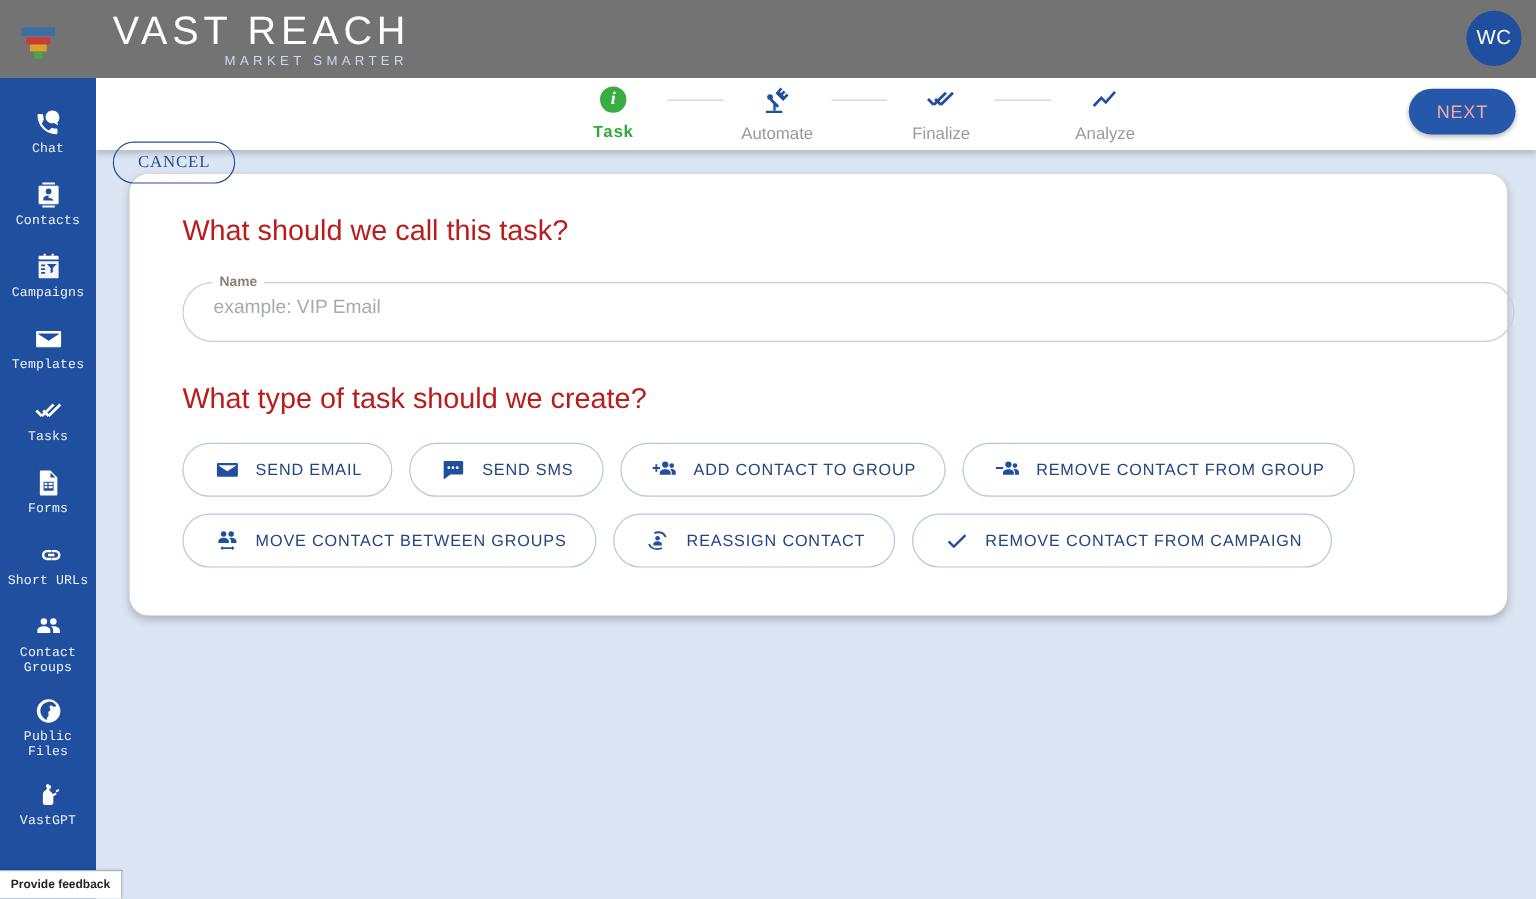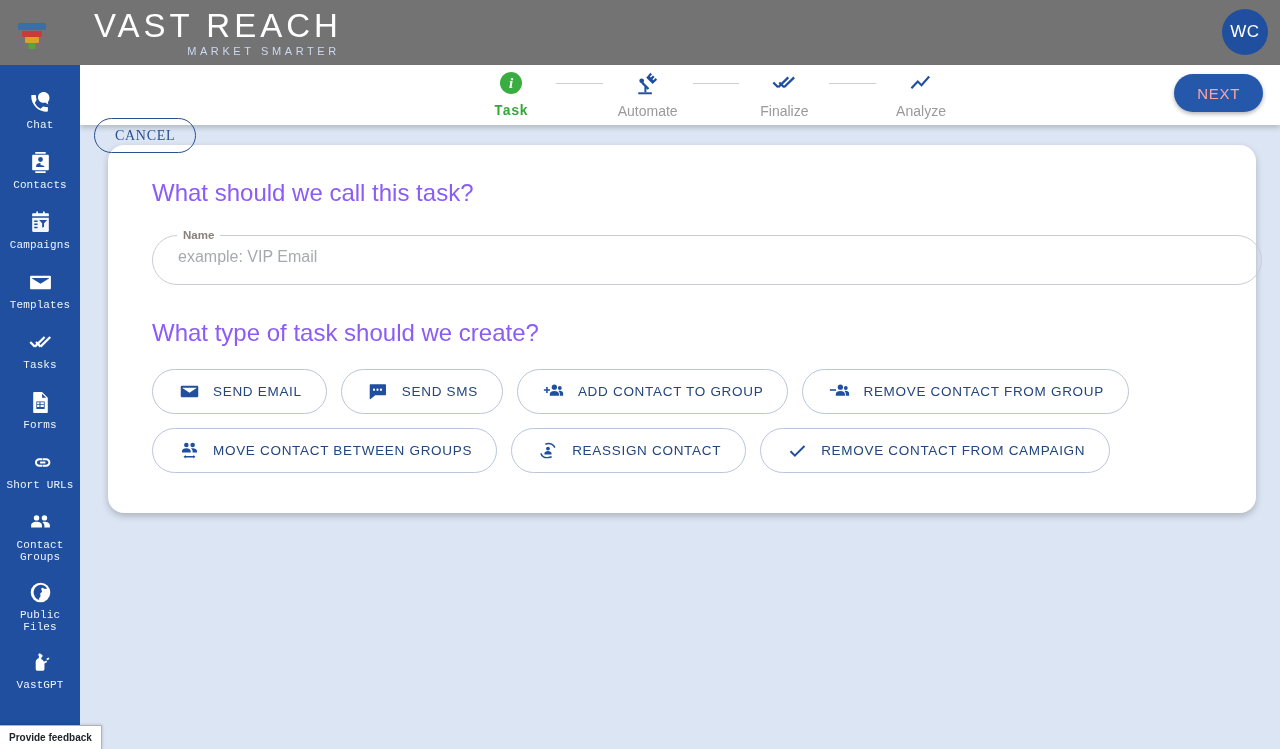--- a/index.html
+++ b/index.html
@@ -129,21 +129,21 @@
   .content { position: absolute; left: 80px; top: 125px; width: 1200px; height: 624px; }
   .card {
     position: absolute; left: 28px; top: 20px;
     width: 1148px; height: 368px;
     background: #ffffff;
     border-radius: 16px;
     box-shadow: 0 3px 7px rgba(0,0,0,0.22);
     padding: 34px 44px;
   }
   .h-question {
-    font-size: 24px; color: #8b5cf6; font-weight: 400;
+    font-size: 24px; color: #b91c1c; font-weight: 400;
   }
   
   .field {
     position: relative; margin-top: 22px;
     width: 1110px; height: 56px;
   }
   .field fieldset {
     position: absolute; inset: 0;
     border: 1px solid #c9cdd2; border-radius: 28px;
     padding: 0;

